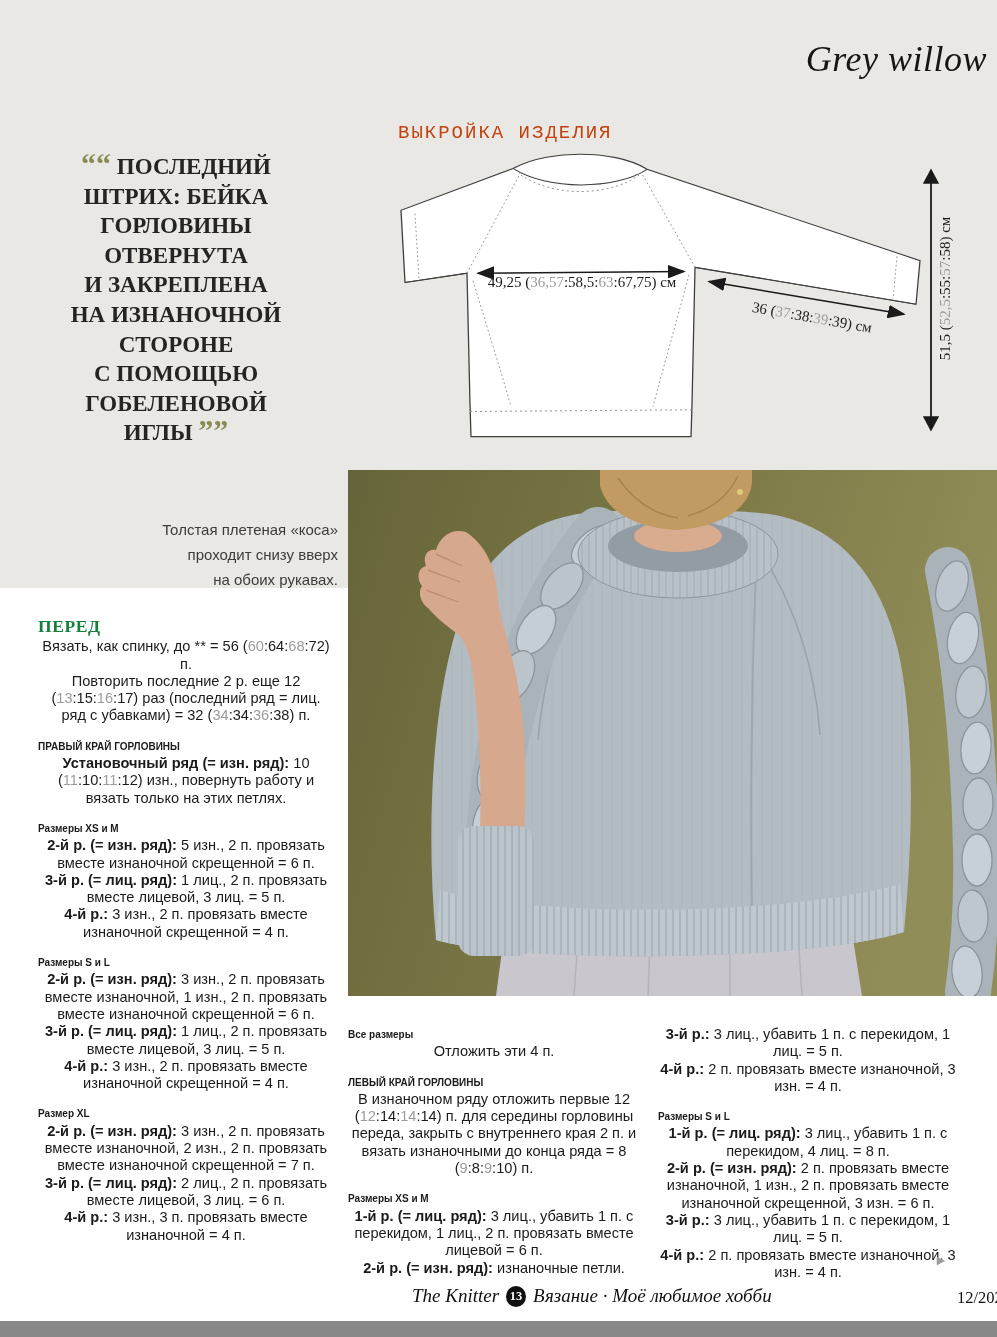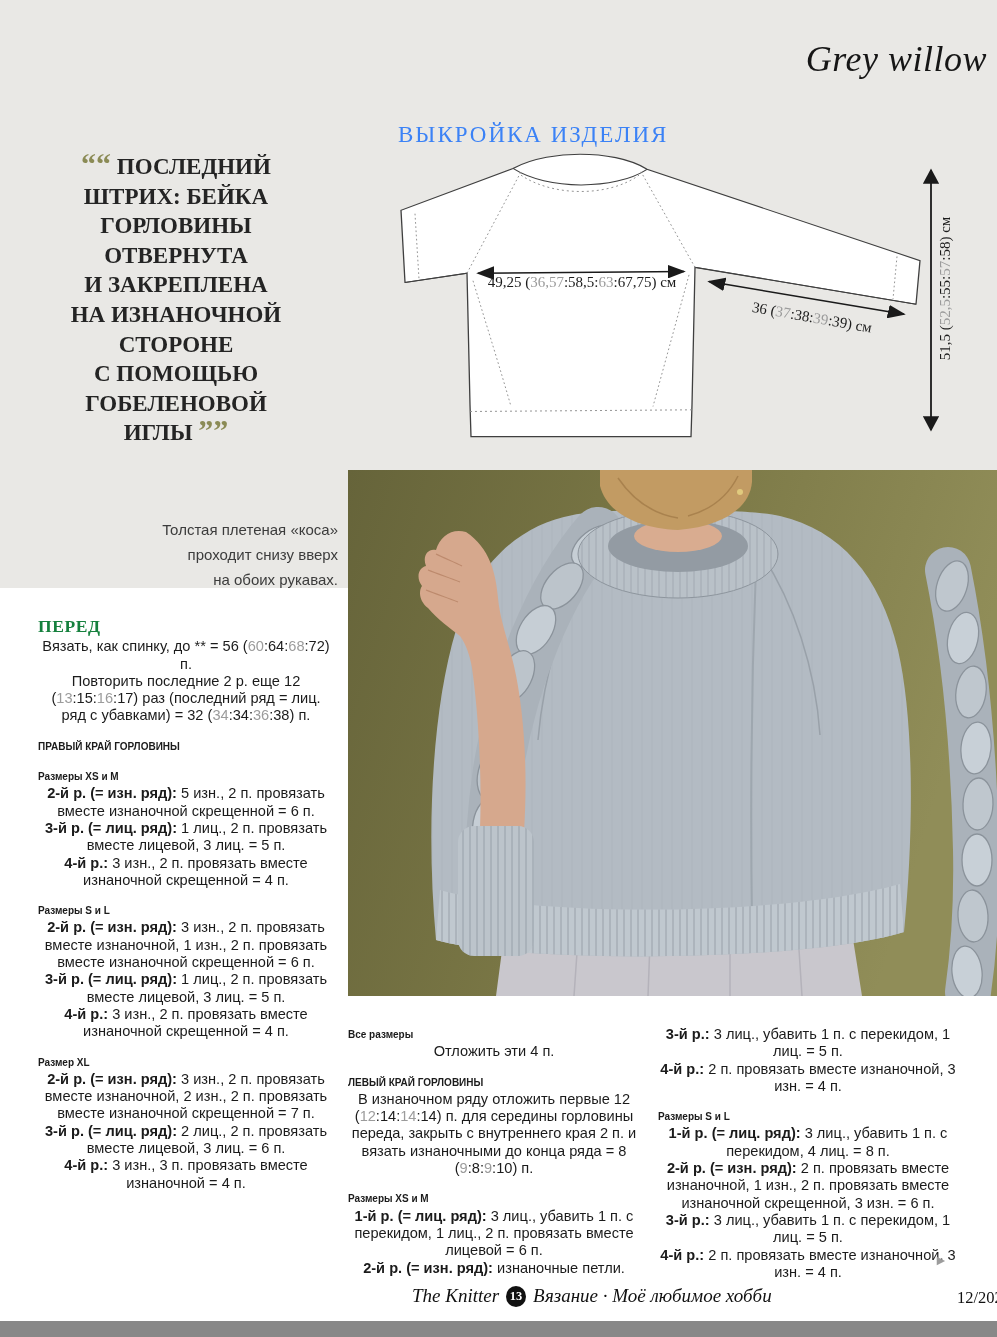--- a/index.html
+++ b/index.html
@@ -11,21 +11,21 @@
   .title{position:absolute;right:52px;top:38px;margin:0;
          font-family:"Liberation Serif",serif;font-style:italic;font-weight:500;
          font-size:36px;color:#161616;letter-spacing:.5px;}
 
   .quote{position:absolute;left:40px;top:152px;width:272px;text-align:center;
          font-family:"Liberation Serif",serif;font-weight:700;font-size:23px;
          line-height:29.6px;color:#242424;white-space:pre-line;}
   .qmark{color:#8b8b55;font-size:30px;line-height:0;}
 
   .schem-head{position:absolute;left:398px;top:122px;
-        font-family:Liberation Serif, serif;font-size:23px;color:#3b82f6;letter-spacing:2px;}
+        font-family:Liberation Mono, monospace;font-size:19px;color:#c2410c;letter-spacing:2px;}
 
   .schematic{position:absolute;left:375px;top:150px;width:600px;height:300px;}
   .meas{position:absolute;font-family:"Liberation Serif",serif;font-size:15px;color:#1c1c1c;
         white-space:nowrap;}
   .meas .alt, p .alt{color:#9b9b9b;}
   .meas-w{left:88px;top:124px;width:238px;text-align:center;}
   .meas-s{left:334px;top:141px;width:212px;text-align:center;transform:rotate(10deg);transform-origin:0 0;}
   .meas-h{left:452px;top:130px;width:236px;text-align:center;transform:rotate(-90deg);}
 
   .caption{position:absolute;left:100px;top:517px;width:238px;text-align:right;
@@ -207,20 +207,21 @@
   </div>
 
   <div class="col col-left">
       <div class="section">
         <div class="h-accent">ПЕРЕД</div>
         <p>Вязать, как спинку, до ** = 56 (<span class="alt">60</span>:64:<span class="alt">68</span>:72) п.</p>
         <p>Повторить последние 2 р. еще 12 (<span class="alt">13</span>:15:<span class="alt">16</span>:17) раз (последний ряд = лиц. ряд с убавками) = 32 (<span class="alt">34</span>:34:<span class="alt">36</span>:38) п.</p>
       </div>
       <div class="section">
         <div class="h-sub">ПРАВЫЙ КРАЙ ГОРЛОВИНЫ</div>
+        <p><b>Установочный ряд (= изн. ряд):</b> 10 (<span class="alt">11</span>:10:<span class="alt">11</span>:12) изн., повернуть работу и вязать только на этих петлях.</p>
       </div>
       <div class="section">
         <div class="h-sub">Размеры XS и M</div>
         <p><b>2-й р. (= изн. ряд):</b> 5 изн., 2 п. провязать вместе изнаночной скрещенной = 6 п.</p>
         <p><b>3-й р. (= лиц. ряд):</b> 1 лиц., 2 п. провязать вместе лицевой, 3 лиц. = 5 п.</p>
         <p><b>4-й р.:</b> 3 изн., 2 п. провязать вместе изнаночной скрещенной = 4 п.</p>
       </div>
       <div class="section">
         <div class="h-sub">Размеры S и L</div>
         <p><b>2-й р. (= изн. ряд):</b> 3 изн., 2 п. провязать вместе изнаночной, 1 изн., 2 п. провязать вместе изнаночной скрещенной = 6 п.</p>

